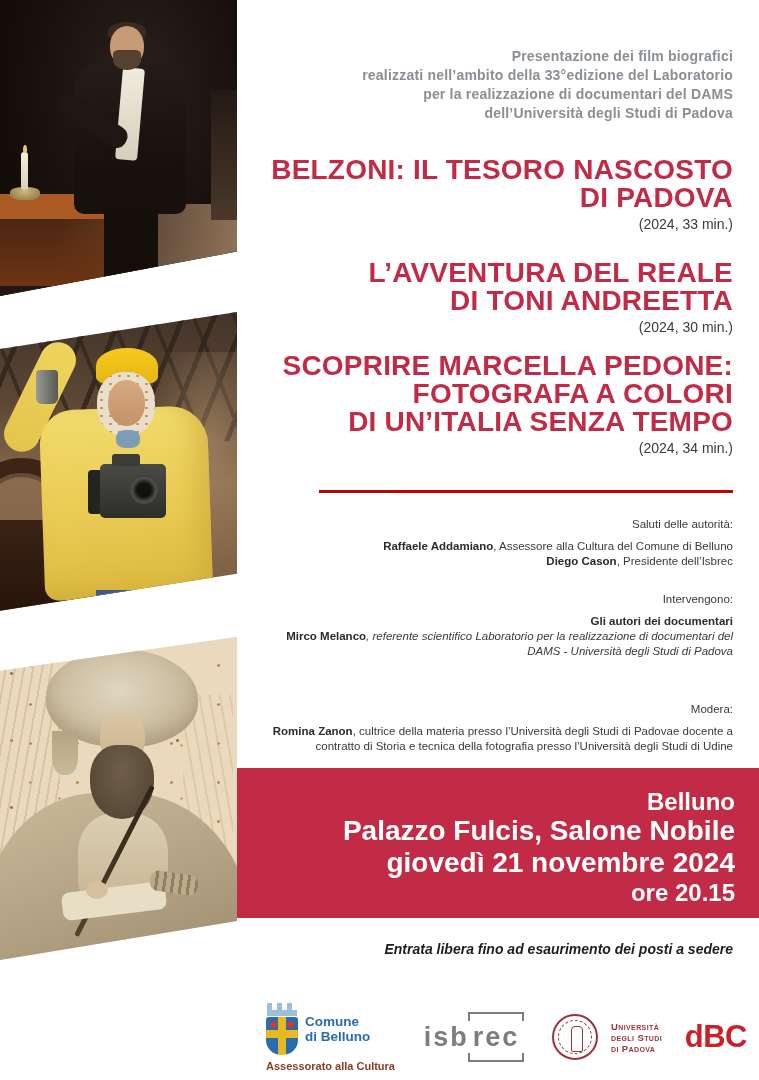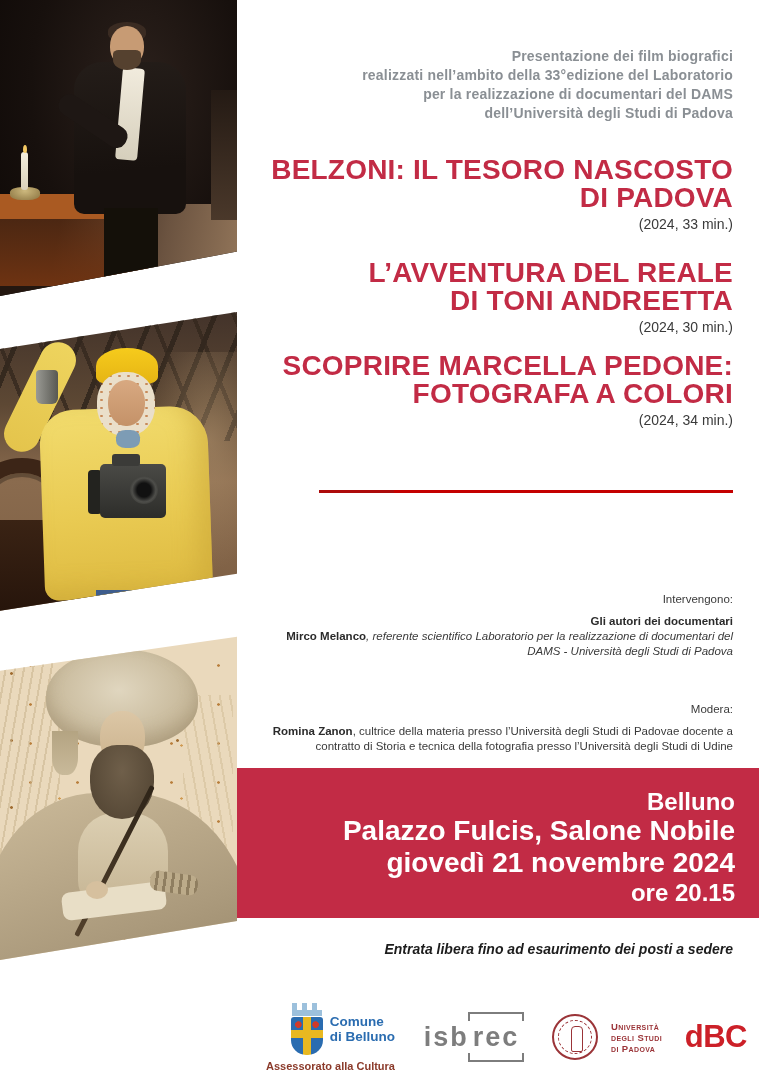--- a/index.html
+++ b/index.html
@@ -90,21 +90,21 @@
   .event .city  { font-size:24px; line-height:30px; font-weight:bold; }
   .event .venue { font-size:28px; line-height:27px; font-weight:bold; }
   .event .date  { font-size:28px; line-height:37px; font-weight:bold; }
   .event .time  { font-size:24px; line-height:24px; font-weight:bold; }
 
   .note { top:941px; font-size:14px; font-weight:bold; font-style:italic; color:#1d1d1d; }
 
   
   .logos { position:absolute; left:266px; right:12px; top:995px; height:84px; display:flex; align-items:center; justify-content:space-between; }
 
-  .lg-comune { display:flex; flex-direction:column; align-items:flex-end; }
+  .lg-comune { display:flex; flex-direction:column; align-items:flex-start; }
   .lg-comune .row { display:flex; align-items:center; gap:7px; }
   .crown { width:30px; height:13px; margin:0 auto 1px; background:linear-gradient(#9cc0dc,#9cc0dc) bottom/30px 6px no-repeat, repeating-linear-gradient(90deg,#9cc0dc 0 5px, transparent 5px 10px) top/30px 7px no-repeat; }
   .shield-wrap { display:flex; flex-direction:column; }
   .shield { width:32px; height:38px; border-radius:3px 3px 15px 15px;
     background-image:
       radial-gradient(circle at 23% 20%, #d03a2a 3px, transparent 3.6px),
       radial-gradient(circle at 77% 20%, #d03a2a 3px, transparent 3.6px),
       linear-gradient(90deg, transparent 0 12px, #e8b820 12px 20px, transparent 20px),
       linear-gradient(180deg, transparent 0 13px, #e8b820 13px 21px, transparent 21px),
       linear-gradient(#2a6cb0,#2a6cb0);
@@ -197,27 +197,33 @@
 
     <div class="film film2">
       <div class="title">L’AVVENTURA DEL REALE</div>
       <div class="title">DI TONI ANDREETTA</div>
       <div class="meta">(2024, 30 min.)</div>
     </div>
 
     <div class="film film3">
       <div class="title">SCOPRIRE MARCELLA PEDONE:</div>
       <div class="title">FOTOGRAFA A COLORI</div>
+      <div class="title">DI UN’ITALIA SENZA TEMPO</div>
       <div class="meta">(2024, 34 min.)</div>
     </div>
 
     <div class="divider">
         <div class="rule"></div>
       </div>
 
+    <div class="prog saluti">
+      <div class="heading">Saluti delle autorità:</div>
+      <div><span class="name">Raffaele Addamiano</span><span>, Assessore alla Cultura del Comune di Belluno</span></div>
+      <div><span class="name">Diego Cason</span><span>, Presidente dell’Isbrec</span></div>
+    </div>
 
     <div class="prog intervengono">
       <div class="heading">Intervengono:</div>
       <div class="lead">Gli autori dei documentari</div>
       <div><span class="name">Mirco Melanco</span><span class="it">, referente scientifico Laboratorio per la realizzazione di documentari del DAMS - Università degli Studi di Padova</span></div>
     </div>
 
     <div class="prog modera">
       <div class="heading">Modera:</div>
       <div><span class="name">Romina Zanon</span><span>, cultrice della materia presso l’Università degli Studi di Padovae docente a contratto di Storia e tecnica della fotografia presso l’Università degli Studi di Udine</span></div>

